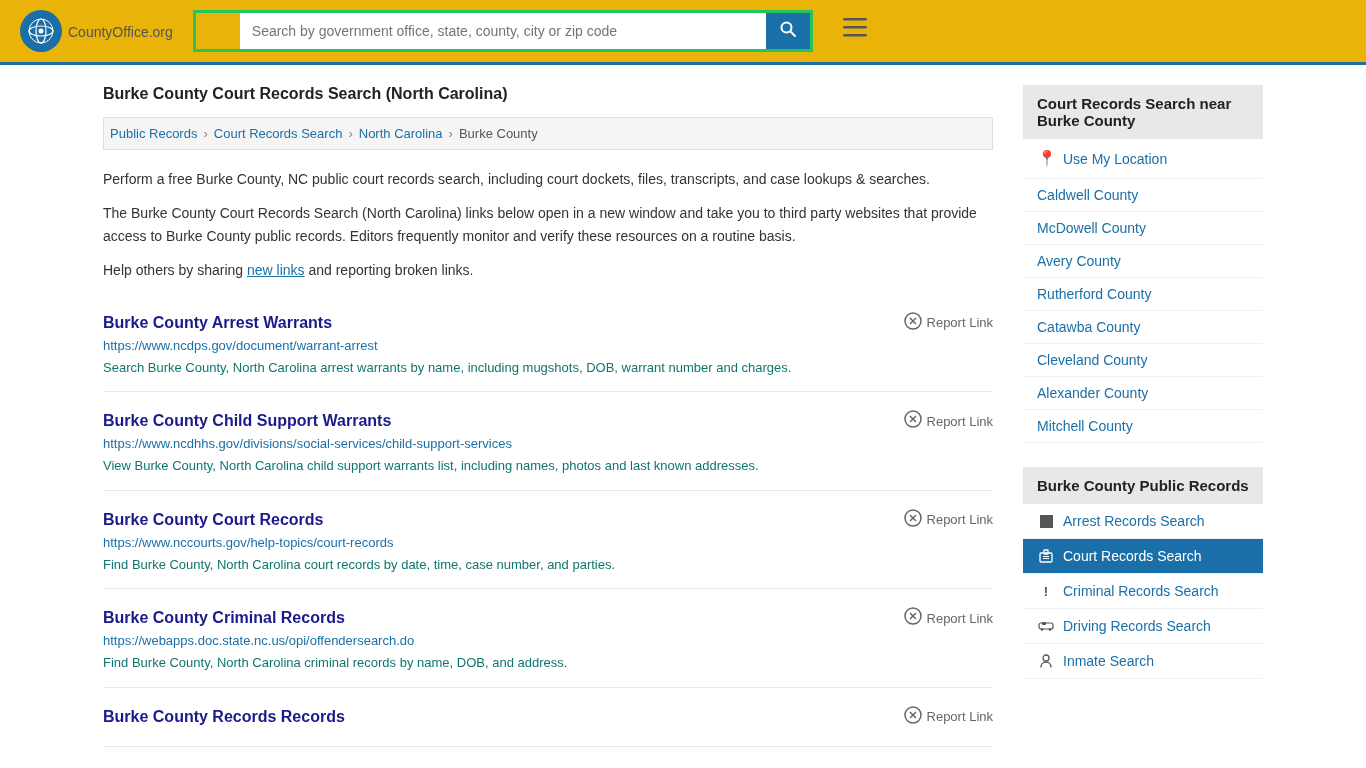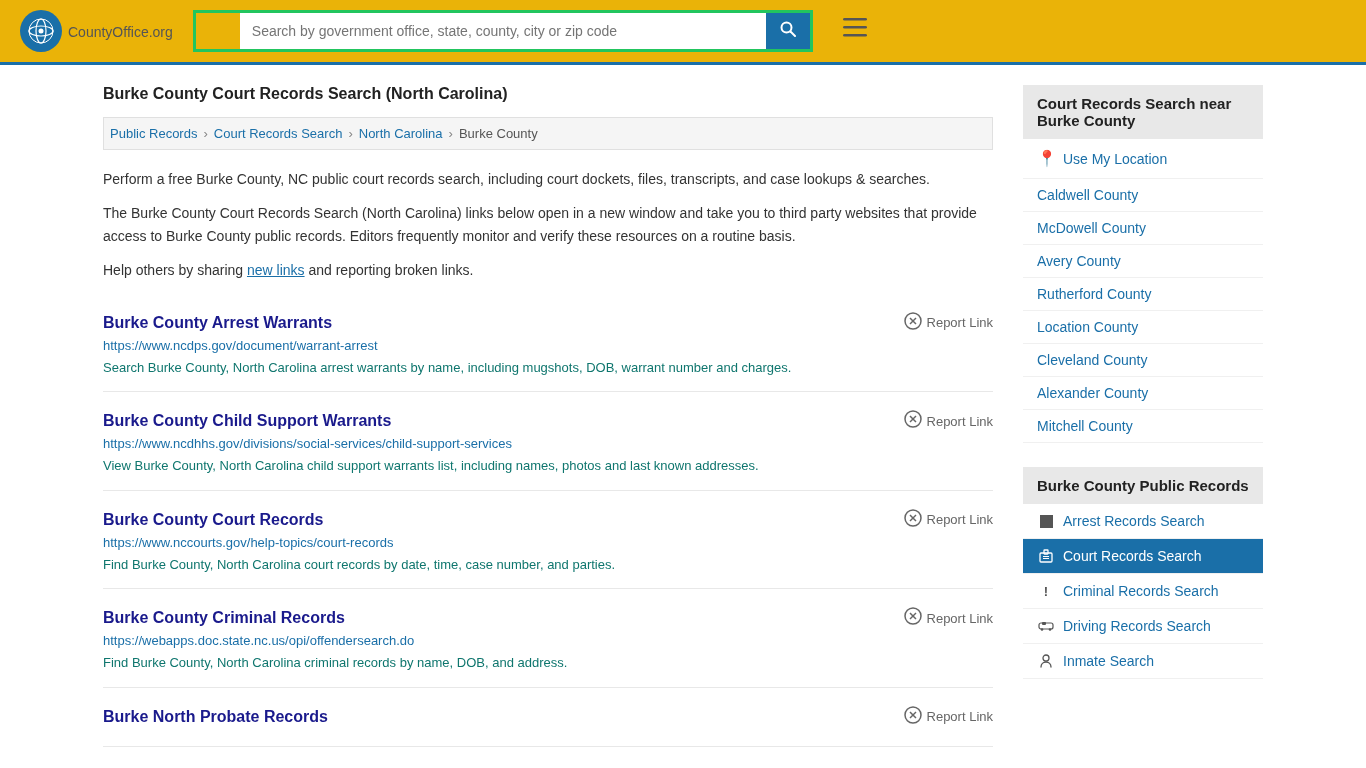--- a/index.html
+++ b/index.html
@@ -337,21 +337,21 @@
             </span>
             <span>Report Link</span>
           </div>
         </div>
         <div class="result-url">https://webapps.doc.state.nc.us/opi/offendersearch.do</div>
         <div class="result-desc">Find Burke County, North Carolina criminal records by name, DOB, and address.</div>
       </div>
 
       <div class="result-item">
         <div class="result-header">
-          <a class="result-title" href="#">Burke North Probate Records</a>
+          <a class="result-title" href="#">Burke County Records Records</a>
           <div class="report-link">
             <span class="report-icon">
               <svg width="18" height="18" viewBox="0 0 18 18" fill="none">
                   <circle cx="9" cy="9" r="8" stroke="#666" stroke-width="1.5"></circle>
                   <line x1="6" y1="6" x2="12" y2="12" stroke="#666" stroke-width="1.5"></line>
                   <line x1="12" y1="6" x2="6" y2="12" stroke="#666" stroke-width="1.5"></line>
                 </svg>
             </span>
             <span>Report Link</span>
           </div>
@@ -365,21 +365,21 @@
     <div class="sidebar-section">
       <div class="sidebar-section-title">Court Records Search near Burke County</div>
       <div class="sidebar-location">
         <span class="location-dot">📍</span>
         <span>Use My Location</span>
       </div>
       <a class="sidebar-link" href="#">Caldwell County</a>
       <a class="sidebar-link" href="#">McDowell County</a>
       <a class="sidebar-link" href="#">Avery County</a>
       <a class="sidebar-link" href="#">Rutherford County</a>
-      <a class="sidebar-link" href="#">Location County</a>
+      <a class="sidebar-link" href="#">Catawba County</a>
       <a class="sidebar-link" href="#">Cleveland County</a>
       <a class="sidebar-link" href="#">Alexander County</a>
       <a class="sidebar-link" href="#">Mitchell County</a>
     </div>
 
     <div class="sidebar-section">
       <div class="sidebar-section-title">Burke County Public Records</div>
 
       <div class="sidebar-record-item">
         <span class="record-icon">

